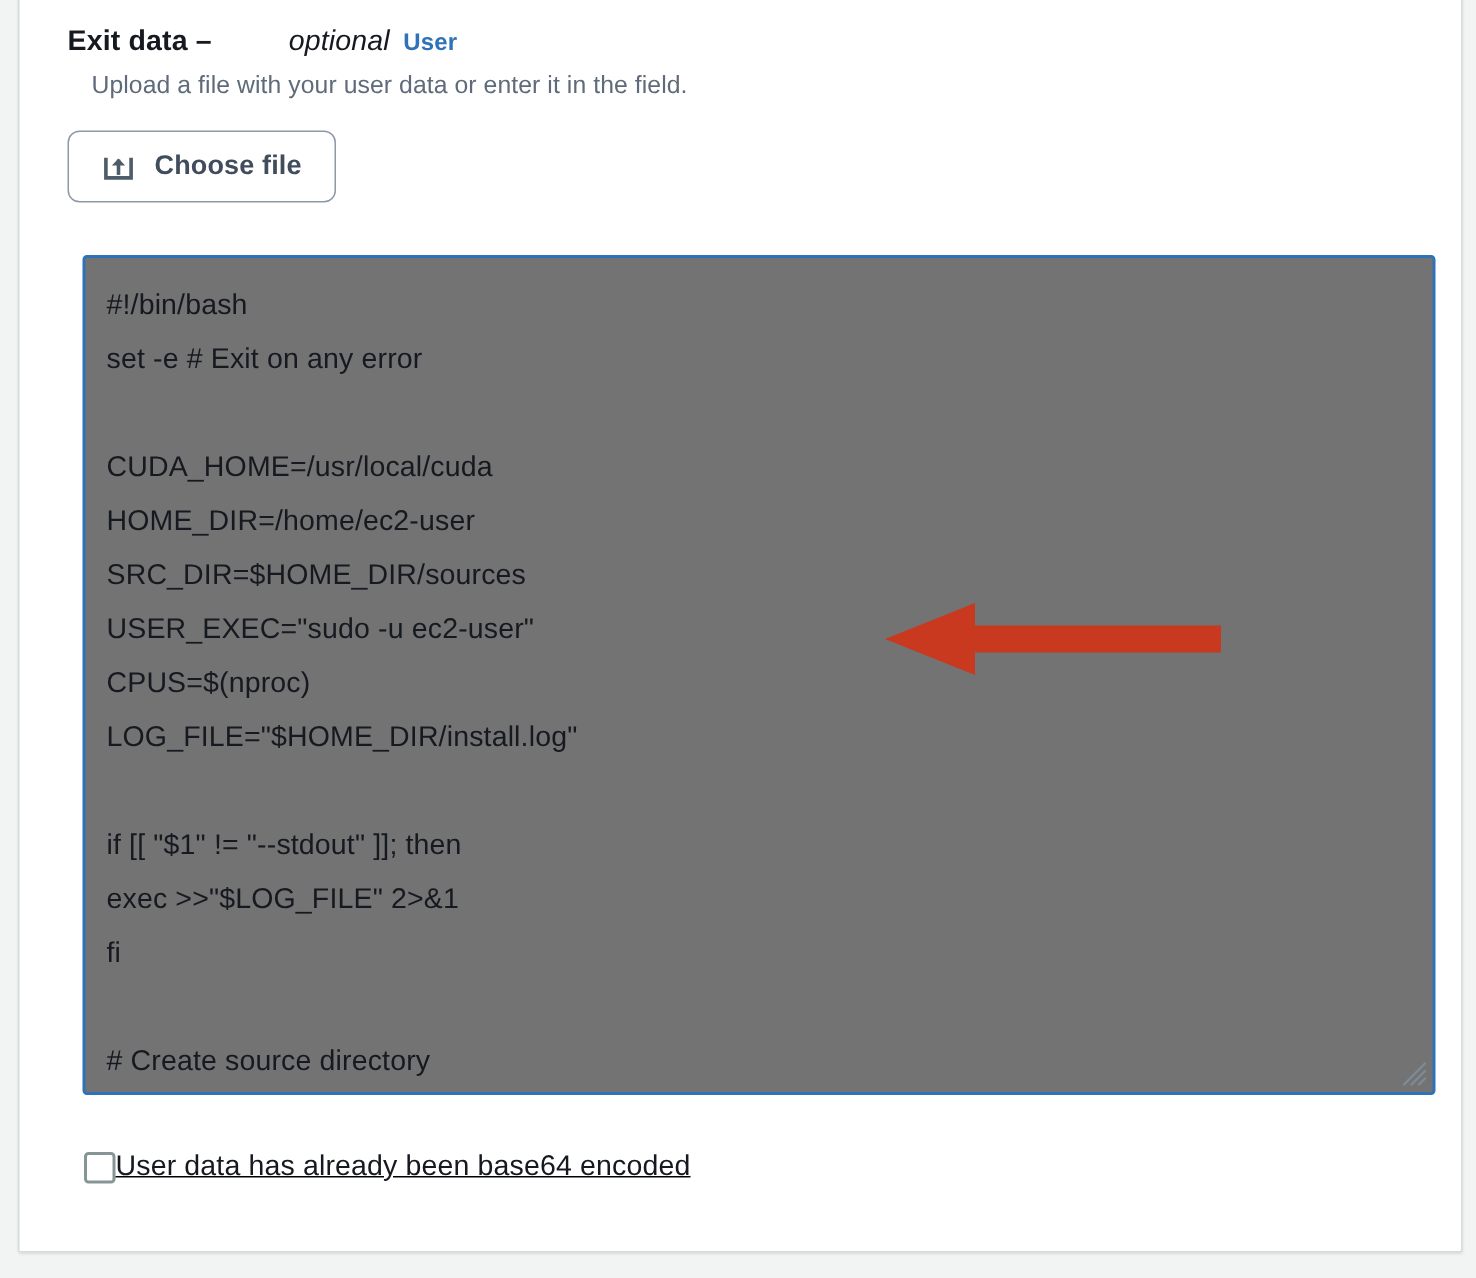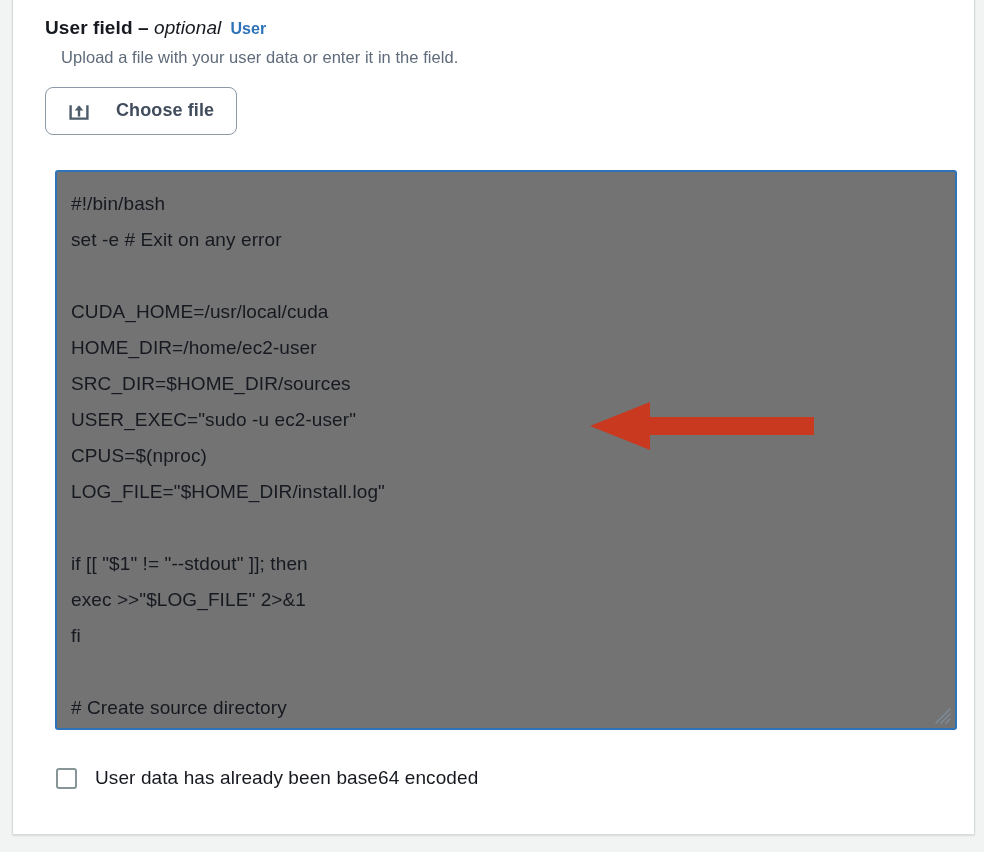--- a/index.html
+++ b/index.html
@@ -53,20 +53,21 @@
   .form-label {
     font-size: 19px;
     font-weight: 700;
     color: #16191f;
     letter-spacing: 0.1px;
     white-space: pre;
   }
   .form-label .optional {
     font-weight: 400;
     font-style: italic;
+    margin-left: 46px;
   }
   .info-link {
     font-size: 16px;
     font-weight: 700;
     color: #2e72b8;
     text-decoration: none;
     cursor: pointer;
     letter-spacing: 0.1px;
   }
   .form-description {
@@ -75,21 +76,21 @@
     color: #5f6b7a;
     letter-spacing: 0.05px;
     margin-left: 16px;
   }
 
   
   .choose-file-btn {
     margin-top: 20px;
     display: inline-flex;
     align-items: center;
-    gap: 26px;
+    gap: 13px;
     height: 48px;
     padding: 0 22px;
     background: #ffffff;
     border: 1px solid #8c99a7;
     border-radius: 8px;
     cursor: pointer;
     box-sizing: border-box;
   }
   .choose-file-btn .btn-label {
     font-size: 18px;
@@ -147,22 +148,22 @@
     cursor: nwse-resize;
   }
 
   
   .checkbox-row {
     position: absolute;
     left: 43px;
     top: 775px;
     display: flex;
     align-items: center;
-    gap: 18px;
     cursor: pointer;
+    text-decoration: underline;
   }
   .checkbox-box {
     width: 21px;
     height: 21px;
     border: 2px solid #879596;
     border-radius: 3px;
     background: #ffffff;
     box-sizing: border-box;
     flex: none;
   }
@@ -184,21 +185,21 @@
 </style>
 </head>
 <body>
 
 <div id="root">
 
   <div class="card">
     <div class="card-inner">
 
       <div class="form-label-row">
-        <span class="form-label"><span>User field</span><span> – </span><span class="optional">optional</span></span>
+        <span class="form-label"><span>Exit data</span><span> – </span><span class="optional">optional</span></span>
         <a class="info-link" href="#">User</a>
       </div>
 
       <div class="form-description">Upload a file with your user data or enter it in the field.</div>
 
       <div class="choose-file-btn">
         <span class="upload-icon-wrap">
           <svg class="upload-icon" viewBox="0 0 22 22" aria-hidden="true">
             <path d="M2.6 5.2 V18.6 H19.4 V5.2" fill="none" stroke="#4d5b6a" stroke-width="2.4"></path>
             <path d="M11 16.6 V6.4" fill="none" stroke="#4d5b6a" stroke-width="2.4"></path>

